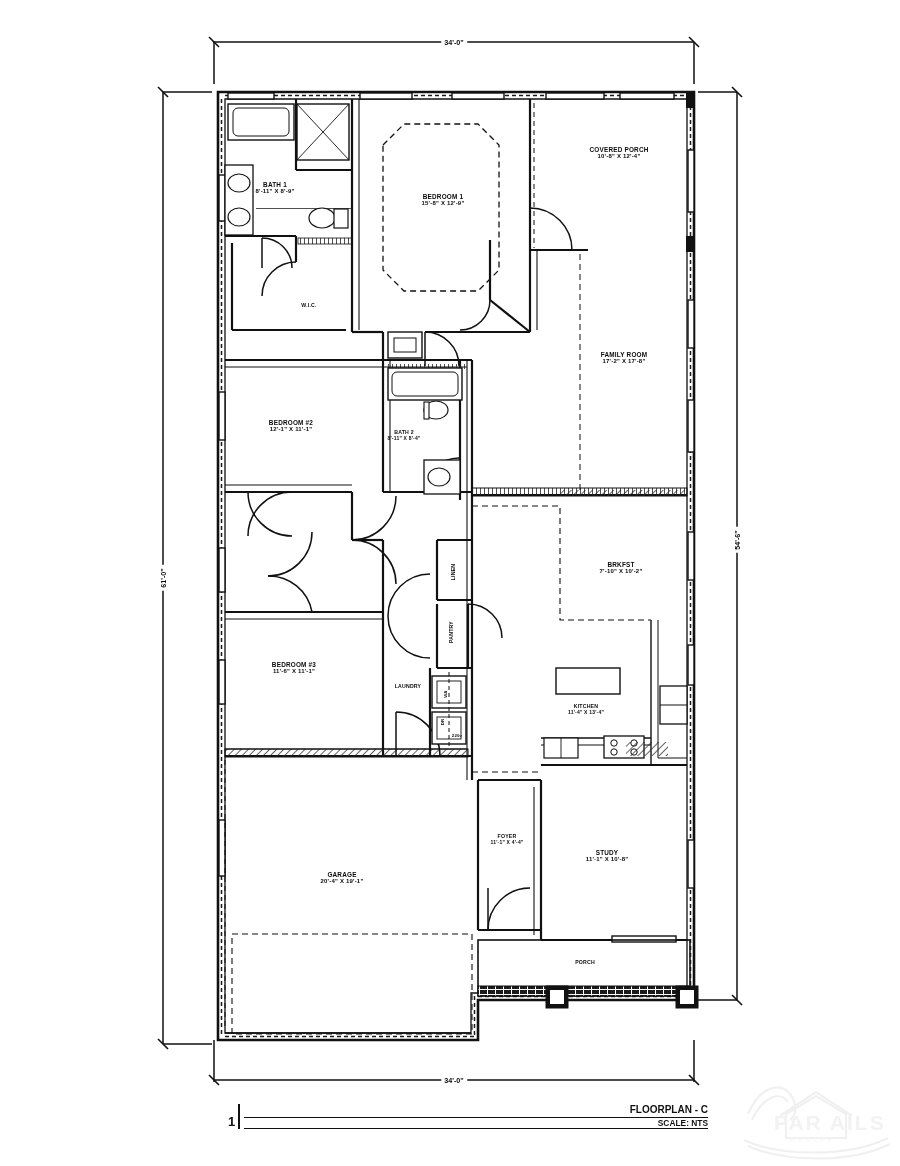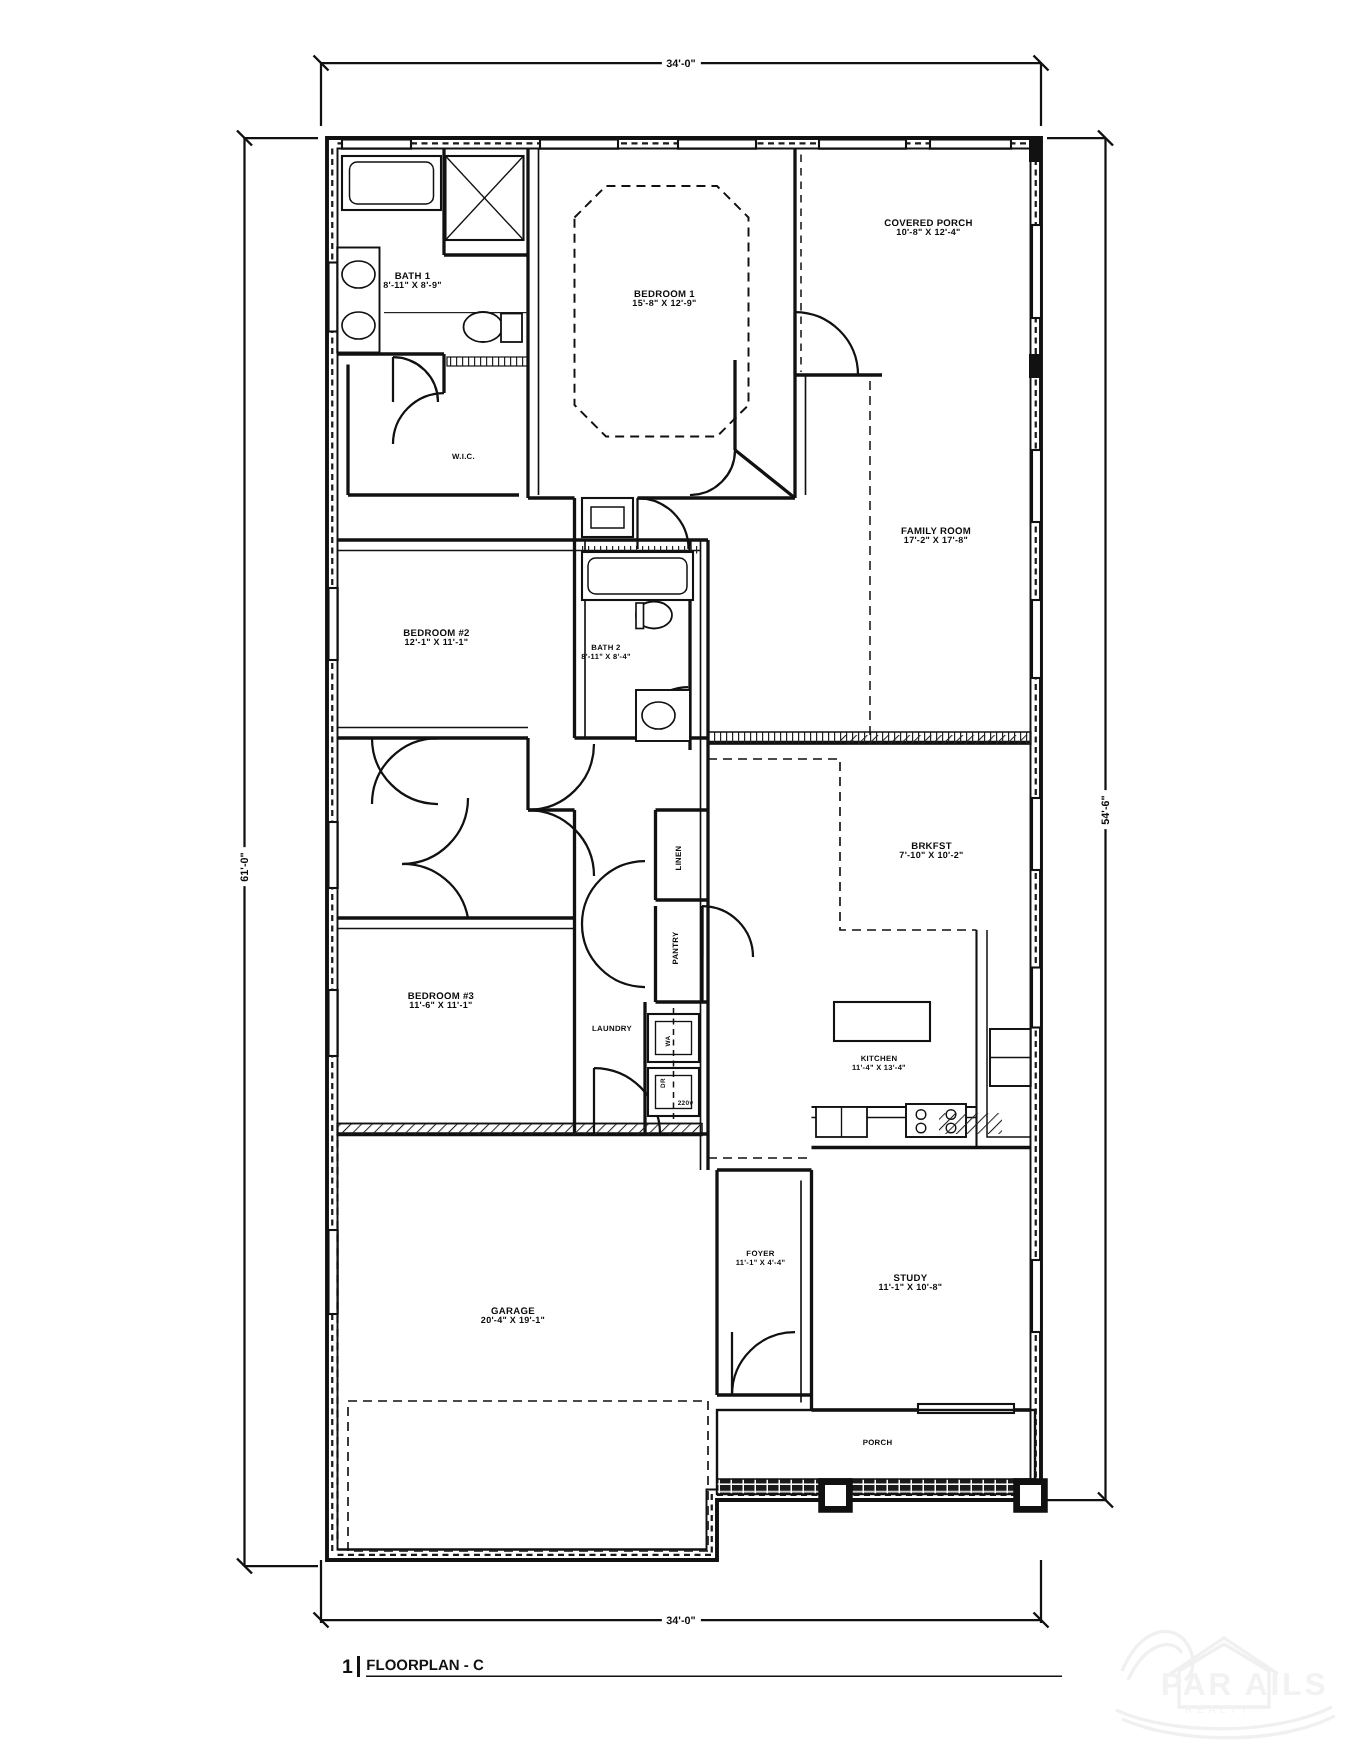--- a/index.html
+++ b/index.html
@@ -50,21 +50,21 @@
     position: absolute;
     left: 228px; top: 1104px;
     width: 480px;
   }
   #titleblock .tb-row { display: flex; align-items: flex-end; }
   #titleblock .tb-num {
     font-size: 13px; font-weight: bold; color: #111;
     line-height: 1; padding-right: 3px; padding-bottom: 1px;
   }
   #titleblock .tb-bar { width: 2px; background: #111; align-self: stretch; }
-  #titleblock .tb-txtwrap { flex: 1; padding-left: 4px; }
+  #titleblock .tb-txtwrap { flex: 1; padding-left: 4px; text-align: right; }
   #titleblock .tb-title {
     font-size: 10px; font-weight: bold; color: #111;
     border-bottom: 1.6px solid #111; line-height: 1.25;
   }
   #titleblock .tb-scale {
     font-size: 8.4px; font-weight: bold; color: #111;
     border-bottom: 1.6px solid #111; line-height: 1.3;
   }
   #watermark {
     position: absolute;
@@ -457,20 +457,21 @@
   <div class="dimtxt" style="left:454px; top:1080px;">34'-0"</div>
   <div class="dimtxt vert" style="left:163px; top:578px;">61'-0"</div>
   <div class="dimtxt vert" style="left:737px; top:540px;">54'-6"</div>
 
   <div id="titleblock">
     <div class="tb-row">
       <div class="tb-num">1</div>
       <div class="tb-bar"></div>
       <div class="tb-txtwrap">
         <div class="tb-title">FLOORPLAN - C</div>
+        <div class="tb-scale">SCALE: NTS</div>
       </div>
     </div>
   </div>
 
   <svg id="watermark" viewBox="0 0 156 82">
     <g fill="none" stroke="#f0f0f0" stroke-width="2.2">
       <path d="M 10 34 C 22 6 42 2 52 14 C 60 24 58 36 52 40"></path>
       <path d="M 14 40 C 26 14 44 12 50 22"></path>
       <path d="M 6 60 C 40 76 110 78 150 58"></path>
       <path d="M 10 66 C 46 82 112 84 152 64"></path>

